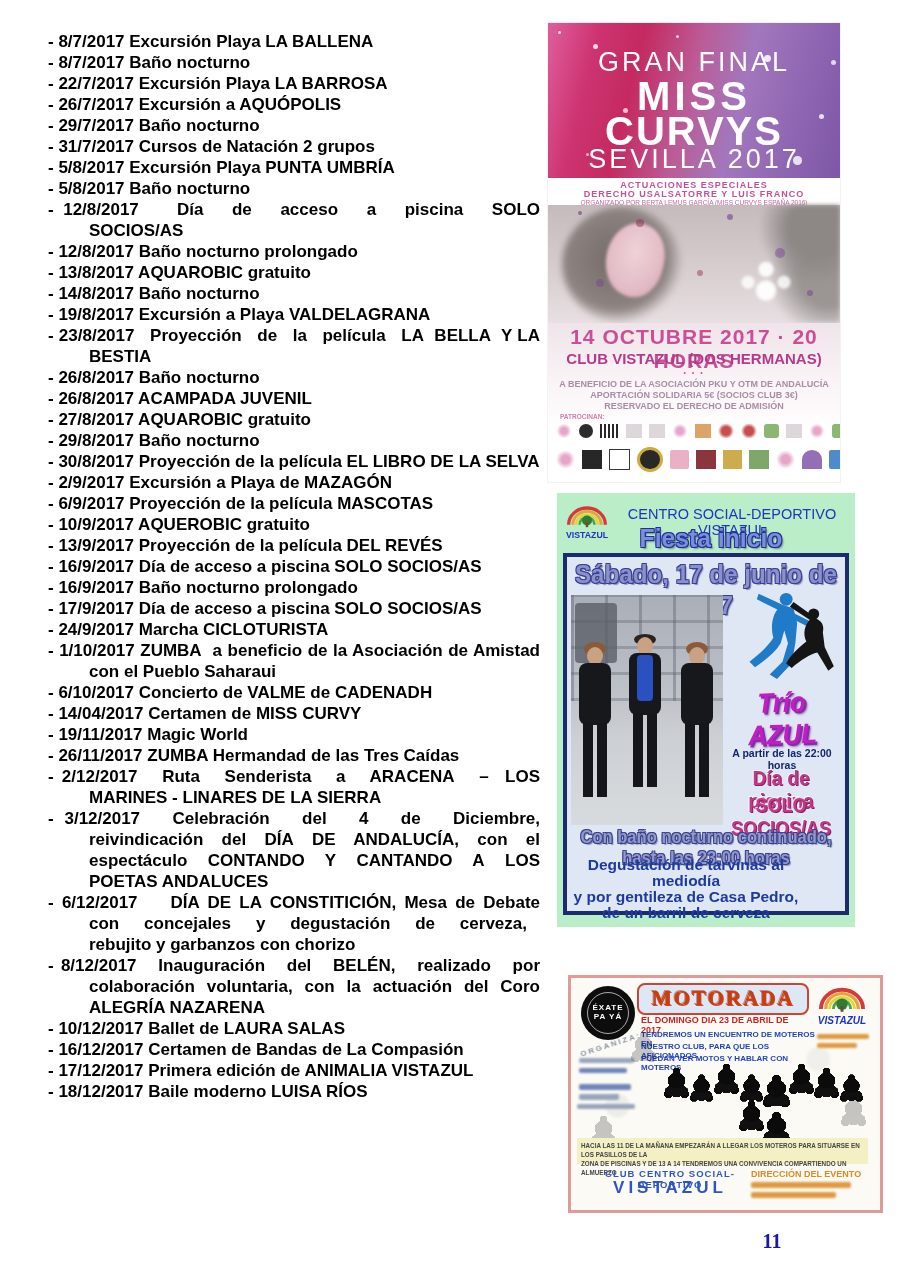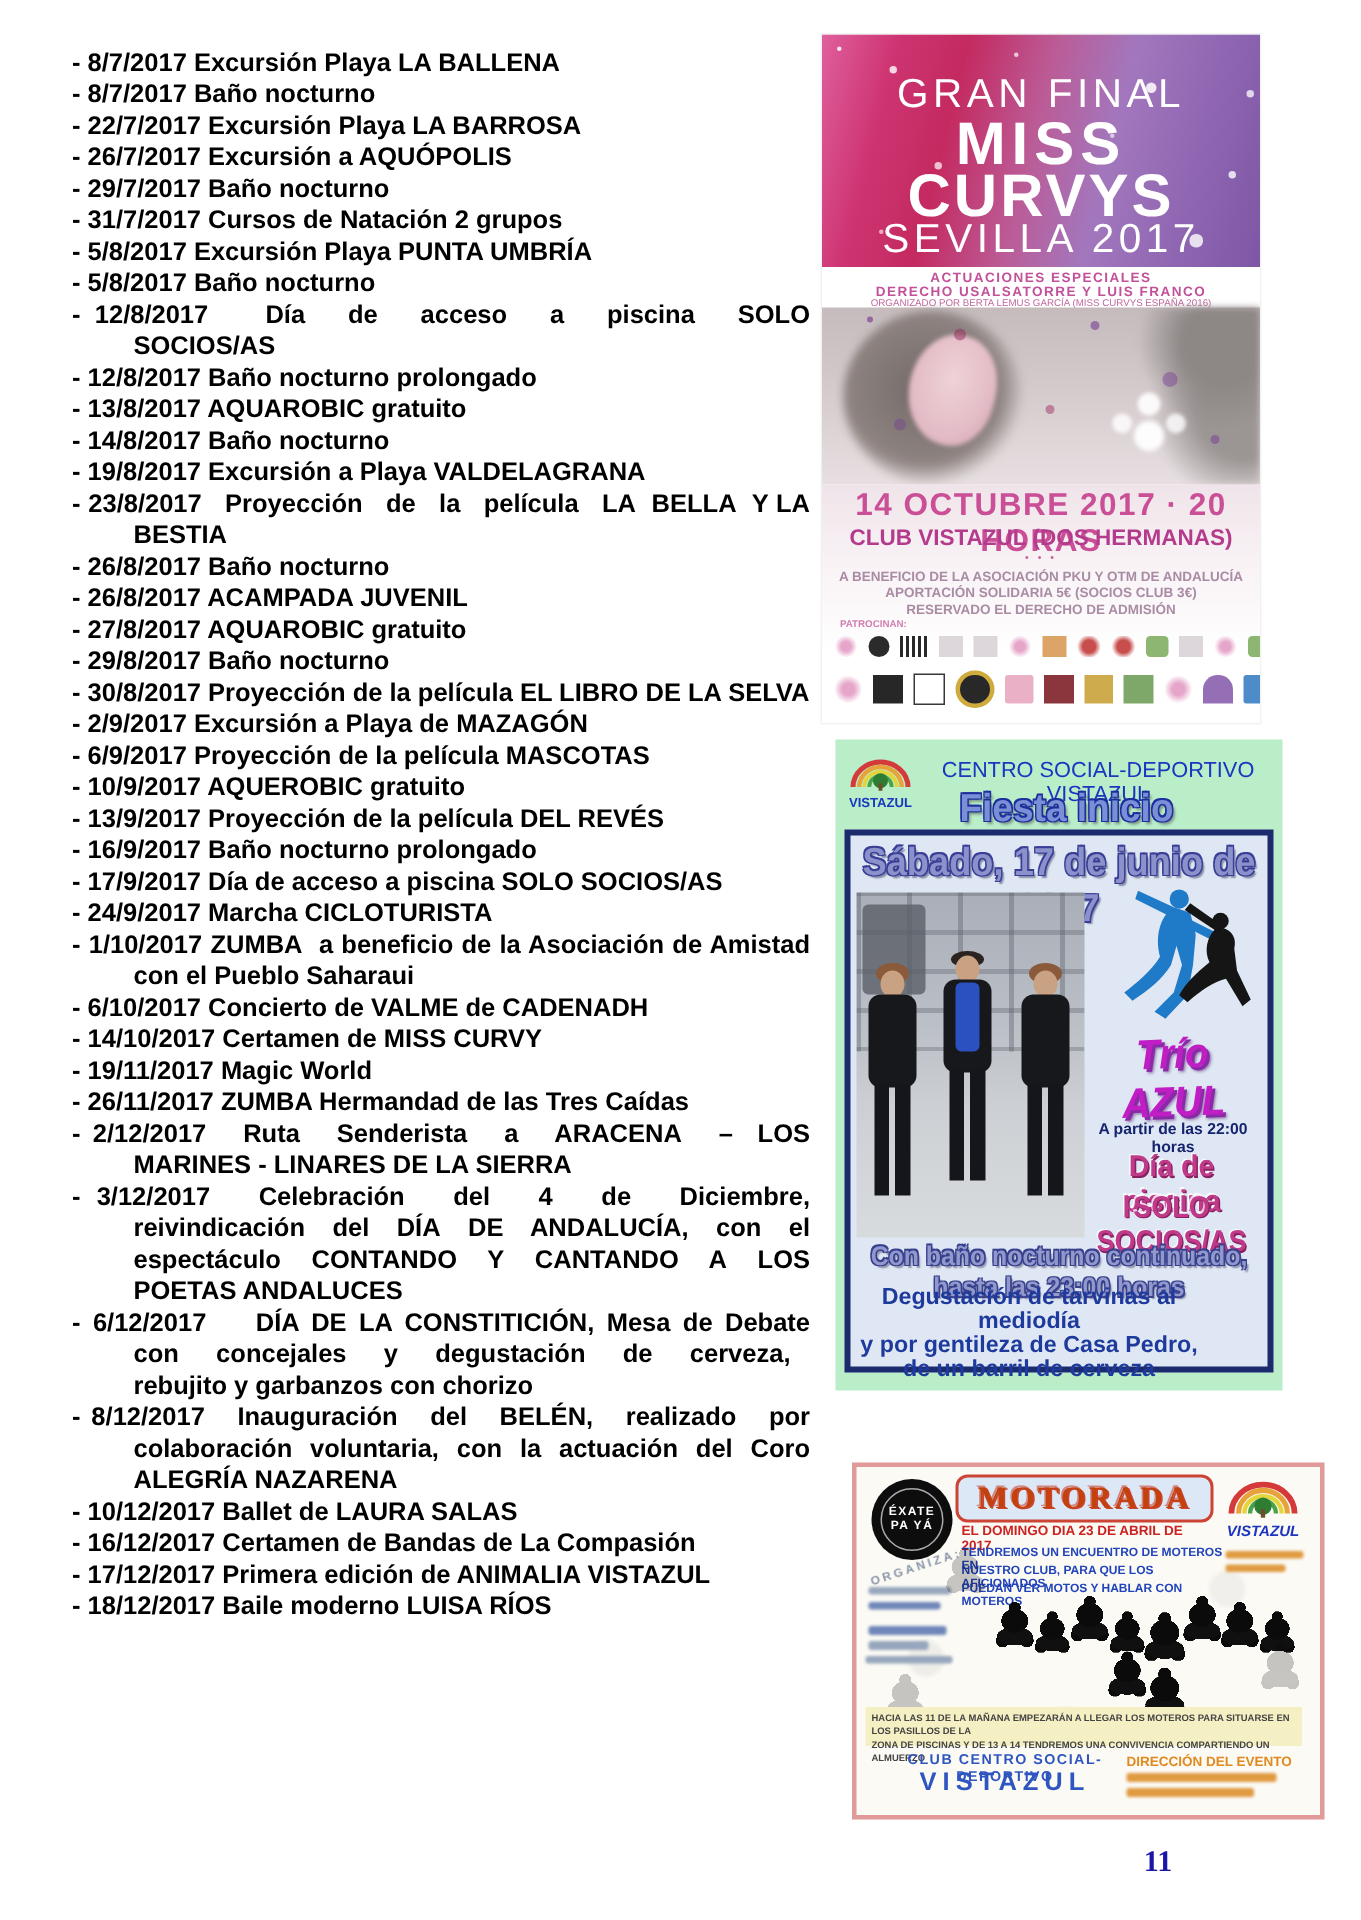--- a/index.html
+++ b/index.html
@@ -218,26 +218,27 @@
       <div class="event-item">- 23/8/2017&nbsp;&nbsp; Proyección&nbsp;&nbsp; de&nbsp;&nbsp; la&nbsp;&nbsp; película&nbsp;&nbsp; LA&nbsp; BELLA&nbsp; Y LA BESTIA</div>
       <div class="event-item">- 26/8/2017 Baño nocturno</div>
       <div class="event-item">- 26/8/2017 ACAMPADA JUVENIL</div>
       <div class="event-item">- 27/8/2017 AQUAROBIC gratuito</div>
       <div class="event-item">- 29/8/2017 Baño nocturno</div>
       <div class="event-item">- 30/8/2017 Proyección de la película EL LIBRO DE LA SELVA</div>
       <div class="event-item">- 2/9/2017 Excursión a Playa de MAZAGÓN</div>
       <div class="event-item">- 6/9/2017 Proyección de la película MASCOTAS</div>
       <div class="event-item">- 10/9/2017 AQUEROBIC gratuito</div>
       <div class="event-item">- 13/9/2017 Proyección de la película DEL REVÉS</div>
+      <div class="event-item">- 16/9/2017 Día de acceso a piscina SOLO SOCIOS/AS</div>
       <div class="event-item">- 16/9/2017 Baño nocturno prolongado</div>
       <div class="event-item">- 17/9/2017 Día de acceso a piscina SOLO SOCIOS/AS</div>
       <div class="event-item">- 24/9/2017 Marcha CICLOTURISTA</div>
       <div class="event-item">- 1/10/2017 ZUMBA&nbsp; a beneficio de la Asociación de Amistad con el Pueblo Saharaui</div>
       <div class="event-item">- 6/10/2017 Concierto de VALME de CADENADH</div>
-      <div class="event-item">- 14/10/2017 Certamen de MISS CURVY</div>
+      <div class="event-item">- 14/04/2017 Certamen de MISS CURVY</div>
       <div class="event-item">- 19/11/2017 Magic World</div>
       <div class="event-item">- 26/11/2017 ZUMBA Hermandad de las Tres Caídas</div>
       <div class="event-item">- 2/12/2017&nbsp;&nbsp; Ruta&nbsp;&nbsp; Senderista&nbsp;&nbsp; a&nbsp;&nbsp; ARACENA&nbsp;&nbsp; –&nbsp; LOS MARINES - LINARES DE LA SIERRA</div>
       <div class="event-item">- 3/12/2017&nbsp;&nbsp; Celebración&nbsp;&nbsp; del&nbsp;&nbsp; 4&nbsp;&nbsp; de&nbsp;&nbsp; Diciembre, reivindicación&nbsp; del&nbsp; DÍA&nbsp; DE&nbsp; ANDALUCÍA,&nbsp; con&nbsp; el espectáculo&nbsp;&nbsp; CONTANDO&nbsp;&nbsp; Y&nbsp;&nbsp; CANTANDO&nbsp;&nbsp; A&nbsp;&nbsp; LOS POETAS ANDALUCES</div>
       <div class="event-item">- 6/12/2017&nbsp;&nbsp;&nbsp; DÍA DE LA CONSTITICIÓN, Mesa de Debate con&nbsp;&nbsp; concejales&nbsp;&nbsp; y&nbsp;&nbsp; degustación&nbsp;&nbsp; de&nbsp;&nbsp; cerveza,&nbsp;&nbsp; rebujito y garbanzos con chorizo</div>
       <div class="event-item">- 8/12/2017&nbsp;&nbsp; Inauguración&nbsp;&nbsp; del&nbsp;&nbsp; BELÉN,&nbsp;&nbsp; realizado&nbsp;&nbsp; por colaboración voluntaria, con la actuación del Coro ALEGRÍA NAZARENA</div>
       <div class="event-item">- 10/12/2017 Ballet de LAURA SALAS</div>
       <div class="event-item">- 16/12/2017 Certamen de Bandas de La Compasión</div>
       <div class="event-item">- 17/12/2017 Primera edición de ANIMALIA VISTAZUL</div>
       <div class="event-item">- 18/12/2017 Baile moderno LUISA RÍOS</div>

